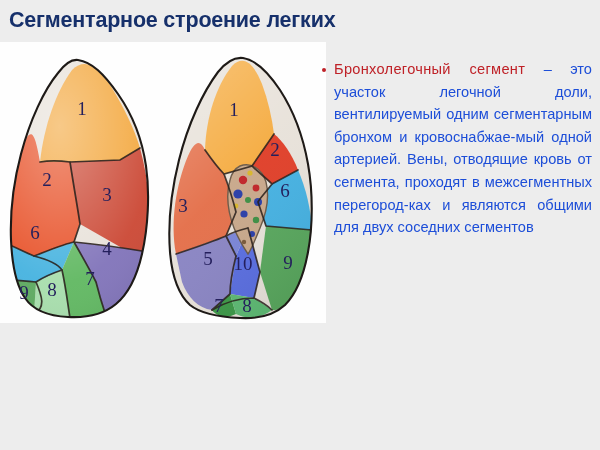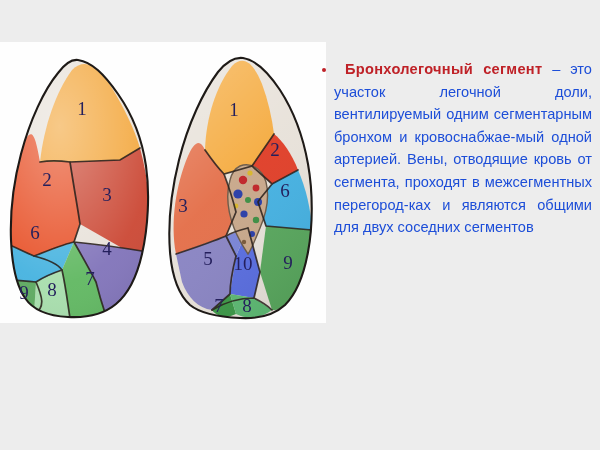--- a/index.html
+++ b/index.html
@@ -77,33 +77,33 @@
     top: 0px;
     width: 258px;
     font-size: 14.6px;
     line-height: 22.6px;
     color: #3b3b3b;
     text-align: justify;
     text-justify: inter-word;
   }
   #paragraph .term {
     color: #bf2127;
-    font-weight: bold;
+    font-weight: normal;
     letter-spacing: 0.3px;
-    margin-left: 11px;
   }
   #paragraph .body-text {
     color: #1d4ed8;
   }
 </style>
 </head>
 <body>
 
 <div id="slide">
 
+  <div id="title">Сегментарное строение легких</div>
 
   <div id="image-panel">
     <div id="lungs-figure">
       <svg width="326" height="281" viewBox="0 0 326 281" xmlns="http://www.w3.org/2000/svg">
         <defs>
           <clipPath id="clipLeftLung">
             <path d="M78 18 C92 20 104 32 118 52 C132 72 142 96 146 124
                      C150 152 148 186 142 212 C137 234 128 252 116 262
                      C104 272 86 276 68 275 C48 274 33 268 25 256
                      C16 243 12 222 11 198 C10 172 13 142 21 112

